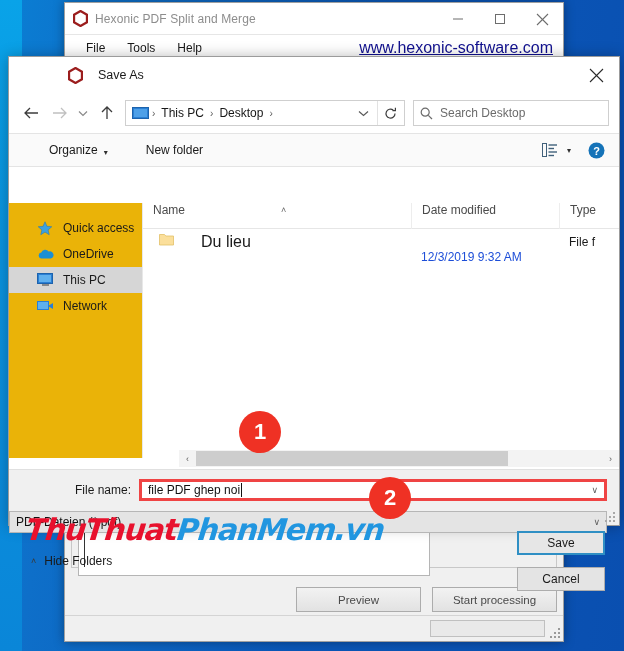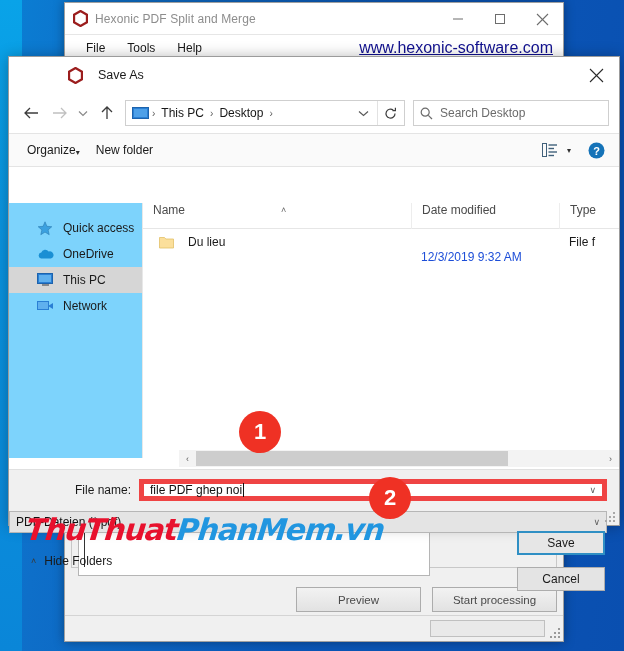--- a/index.html
+++ b/index.html
@@ -98,42 +98,42 @@
     width:196px; height:26px; margin-left:8px; border:1px solid #cfcfcf; background:#fff;
     display:flex; align-items:center; padding:0 6px; gap:7px;
   }
   .search-ph{ font-size:12px; color:#6b6b6b;}
 
   
   .toolbar{
     height:34px; border-top:1px solid #e4e4e4; border-bottom:1px solid #e4e4e4;
     background:#fafafa; display:flex; align-items:center; padding:0 10px; position:relative;
   }
-  .tb-item{ font-size:12px;color:#1a1a1a; display:flex;align-items:flex-end;gap:0; padding:0 8px;}
+  .tb-item{ font-size:12px;color:#1a1a1a; display:flex;align-items:flex-end;gap:6px; padding:0 8px;margin-left:22px;}
   .tb-caret{ font-size:8px; color:#303030;}
   .tb-right{ position:absolute; right:8px; display:flex; align-items:center; gap:2px;}
   .view-btn{ width:30px;height:26px;display:flex;align-items:center;justify-content:center;}
   .help-btn{ width:30px;height:26px;display:flex;align-items:center;justify-content:center; margin-left:8px;}
 
   
   .content{ position:absolute; left:0; top:146px; right:0; height:255px; display:flex;}
-  .sidebar{ width:170px; background:#7dd3fc; border-right:1px solid #e8e8e8; padding-top:12px;}
+  .sidebar{ width:170px; background:#eab308; border-right:1px solid #e8e8e8; padding-top:12px;}
   .side-item{ height:26px; display:flex;align-items:center; gap:9px; padding-left:28px; font-size:12px;color:#1a1a1a;}
   .side-item.selected{ background:#d6d6d6;}
   .side-ico{ width:17px;height:15px;flex:0 0 auto; display:flex;align-items:center;}
   .filepane{ flex:1 1 auto; background:#fff; position:relative;}
   .col-head{ height:26px; display:flex; align-items:center; border-bottom:1px solid #e6e6e6; position:relative;}
   .col{ font-size:12px; color:#4a4a4a; padding-left:10px; position:relative; height:26px; display:flex;}
   .col + .col{ border-left:1px solid #ededed;}
   .col-name{ width:268px;}
   .col-date{ width:148px;}
   .col-type{ width:60px;}
   .sort-caret{ position:absolute; left:138px; top:2px; color:#6b6b6b; font-size:9px;}
   .file-row{ height:26px; display:flex; align-items:center; }
-  .fr-name{ width:268px; display:flex;align-items:flex-end;gap:14px; padding-left:16px; font-size:12px;color:#1a1a1a;}
+  .fr-name{ width:268px; display:flex;align-items:flex-start;gap:27px; padding-left:16px; font-size:16px;color:#1a1a1a;}
   .fr-date{ width:148px; padding-left:10px; font-size:12px;color:#1d4ed8;margin-top:30px;}
   .fr-type{ width:60px; padding-left:10px; font-size:12px;color:#1a1a1a; overflow:hidden; white-space:nowrap;}
   .folder-ico{ width:15px;height:13px;flex:0 0 auto;}
 
   
   .hscroll{
     position:absolute; left:170px; top:393px; right:0; height:17px;
     background:#f3f3f3; display:flex; align-items:center;
   }
   .hs-arrow{ width:17px;height:17px;display:flex;align-items:center;justify-content:center;
@@ -142,21 +142,21 @@
   .hs-thumb{ position:absolute; left:0; top:1px; height:15px; width:312px; background:#cdcdcd;}
 
   
   .form-area{ position:absolute; left:0; top:412px; right:0; bottom:0; background:#f0f0f0; border-top:1px solid #e0e0e0;}
   .form-row{ display:flex; align-items:center; height:24px; margin-top:8px;}
   .form-label{ width:130px; text-align:right; padding-right:8px; font-size:12px; color:#1a1a1a;}
   .combo{
     flex:1 1 auto; margin-right:12px; height:22px; border:1px solid #9ab7c8; background:#fff;
     display:flex; align-items:center; padding:0 2px 0 6px; position:relative;
   }
-  .combo.filename{ border:5px solid #ef4444;text-align:center;}
+  .combo.filename{ border:3px solid #ef4444;text-align:center;}
   .combo.type{ background:#e4e4e4; border:1px solid #b6b6b6;}
   .combo-val{ font-size:12px; color:#111;}
   .text-caret{ display:inline-block; width:1px; height:14px; background:#111; margin-left:1px; vertical-align:-2px;}
   .combo-arrow{ position:absolute; right:6px; color:#5c5c5c; font-size:9px;}
 
   .action-row{ position:absolute; left:0; right:0; top:73px; height:36px; display:flex; align-items:center;}
   .hide-folders{ margin-left:22px; font-size:12px; color:#1a1a1a; display:flex; align-items:center; gap:8px;}
   .hf-caret{ font-size:9px; color:#3a3a3a;}
   .dlg-buttons{ position:absolute; right:14px; display:flex; gap:12px;flex-direction:column;}
   .dlg-btn{

